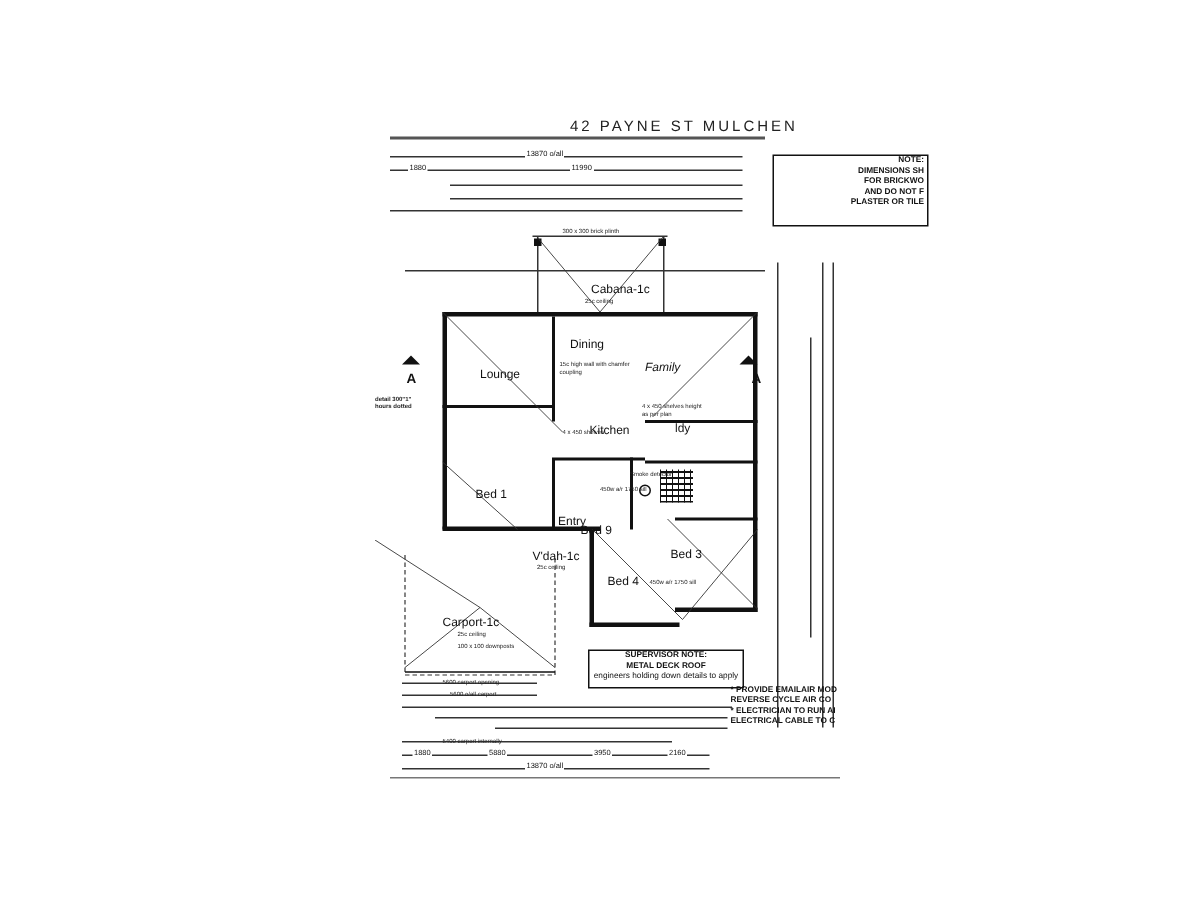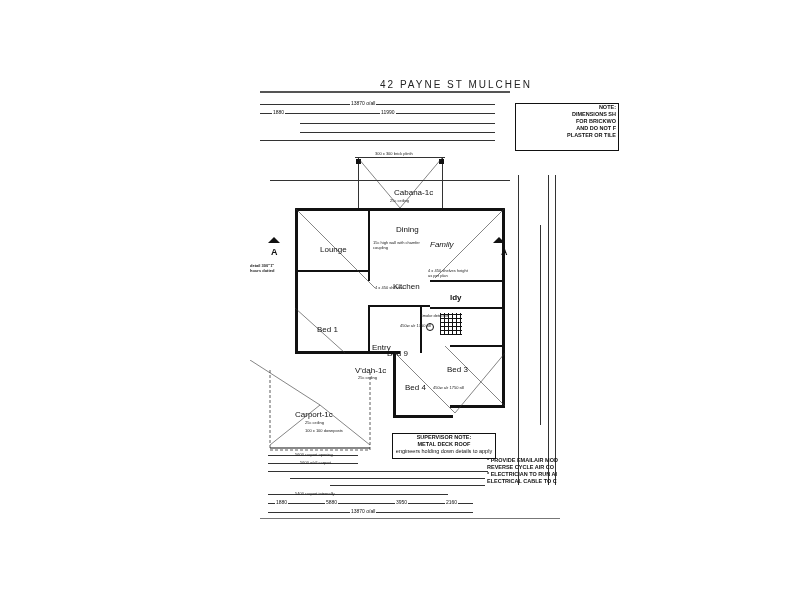--- a/index.html
+++ b/index.html
@@ -77,28 +77,28 @@
     <line x1="63" y1="0" x2="105" y2="50" stroke="#333" stroke-width="0.6"></line>
     <line x1="147" y1="0" x2="105" y2="50" stroke="#333" stroke-width="0.6"></line>
     <line x1="0" y1="50" x2="80" y2="130" stroke="#333" stroke-width="0.6"></line>
     <line x1="210" y1="50" x2="140" y2="120" stroke="#333" stroke-width="0.6"></line>
     <line x1="0" y1="150" x2="50" y2="195" stroke="#333" stroke-width="0.6"></line>
     <line x1="100" y1="195" x2="160" y2="255" stroke="#333" stroke-width="0.6"></line>
     <line x1="210" y1="195" x2="160" y2="255" stroke="#333" stroke-width="0.6"></line>
     <line x1="150" y1="188" x2="210" y2="248" stroke="#333" stroke-width="0.6"></line>
   </svg>
 
-  <div class="room-label" style="left:130px;top:140px;margin-left:16px;">Dining</div>
+  <div class="room-label" style="left:130px;top:140px;">Dining</div>
   <div class="small" style="left:123px;top:155px;width:50px;white-space:normal;">15c high wall with chamfer coupling</div>
   <div class="room-label" style="left:180px;top:155px;font-style:italic;">Family</div>
   <div class="room-label" style="left:70px;top:160px;">Lounge</div>
   <div class="room-label" style="left:143px;top:197px;text-align:right;">Kitchen</div>
   <div class="small" style="left:125px;top:200px;">4 x 450 shelves</div>
   <div class="small" style="left:178px;top:183px;width:40px;white-space:normal;">4 x 450 shelves height as per plan</div>
-  <div class="room-label" style="left:200px;top:208px;font-weight:bold;">ldy</div>
+  <div class="room-label" style="left:200px;top:196px;">ldy</div>
   <div class="room-label" style="left:67px;top:240px;">Bed 1</div>
   <div class="room-label" style="left:122px;top:258px;">Entry</div>
   <div class="room-label" style="left:137px;top:264px;">Bed 9</div>
   <div class="small" style="left:150px;top:238px;">450w a/r 1750 sill</div>
   <div class="room-label" style="left:197px;top:280px;text-align:right;">Bed 3</div>
   <div class="small" style="left:183px;top:300px;">450w a/r 1750 sill</div>
   <div class="room-label" style="left:155px;top:298px;">Bed 4</div>
   <div class="room-label" style="left:105px;top:281px;">V'dah-1c</div>
   <div class="small" style="left:108px;top:290px;">25c ceiling</div>
 

